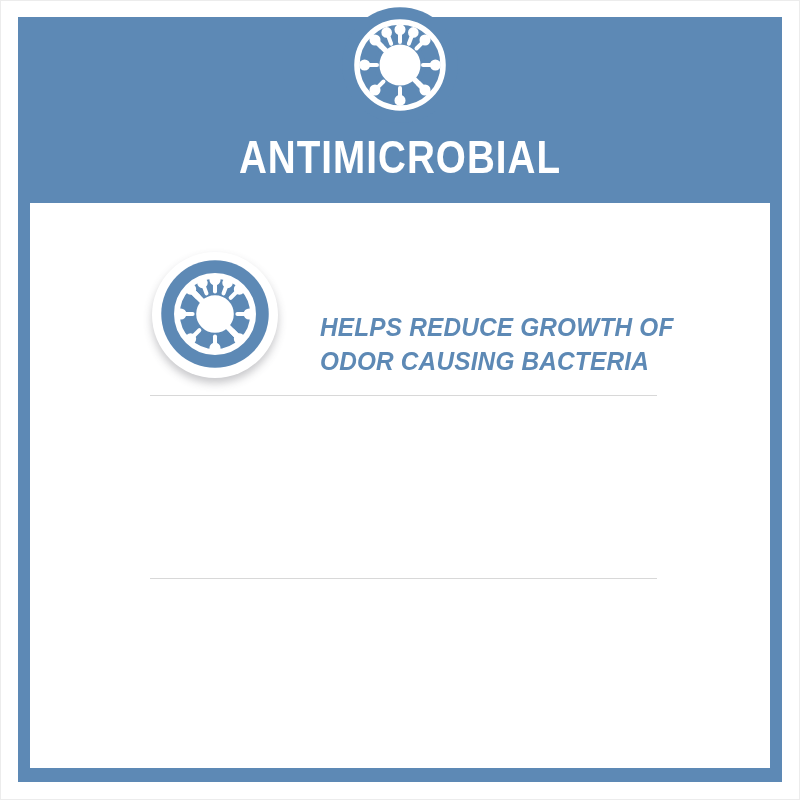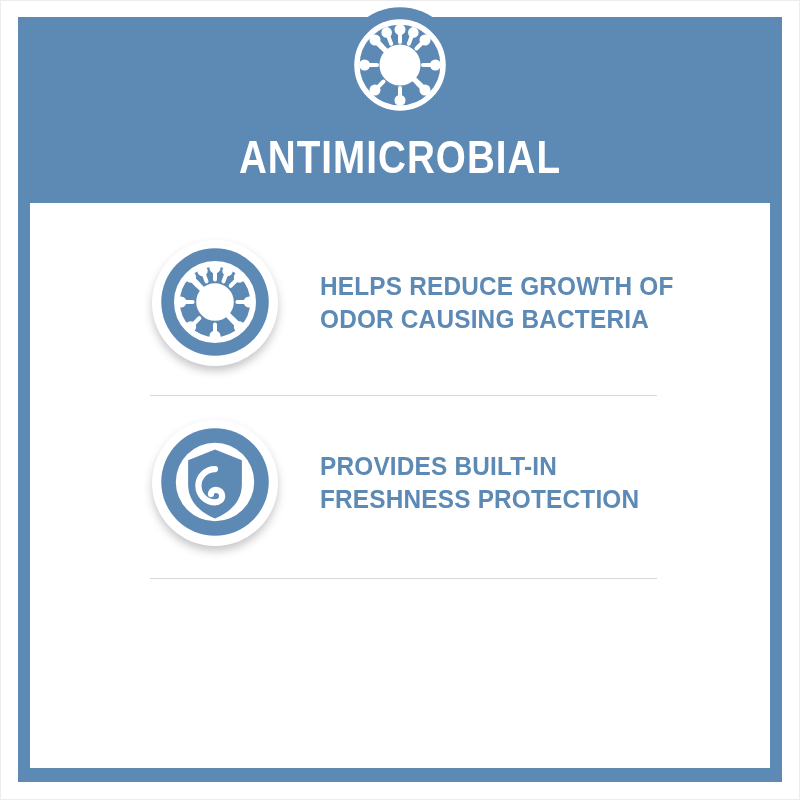--- a/index.html
+++ b/index.html
@@ -100,21 +100,22 @@
     width: 100%;
     height: 100%;
   }
 
   .feature-row {
     position: absolute;
     left: 0;
     width: 100%;
     height: 150px;
     display: flex;
-    align-items: center;
+    align-items: flex-end;
+    font-style: italic;
   }
   .feature-row.r1 { top: 25px; }
   .feature-row.r2 { top: 205px; }
   .feature-row.r3 { top: 388px; }
 
   .icon-wrap {
     position: relative;
     margin-left: 122px;
     width: 126px;
     height: 126px;
@@ -216,33 +217,20 @@
               <line x1="27.5" y1="27.5" x2="72.5" y2="72.5"></line>
             </g>
           </svg>
         </div>
         <div class="feature-text">HELPS REDUCE GROWTH OF
 ODOR CAUSING BACTERIA</div>
       </div>
 
       <div class="divider d1"></div>
 
-      <div class="feature-row r2">
-        <div class="icon-wrap">
-          <div class="icon-disc"></div>
-          <svg class="icon-svg" viewBox="0 0 100 100">
-            <circle cx="50" cy="50" r="48" fill="#5d89b5"></circle>
-            <circle cx="50" cy="50" r="35" fill="#ffffff"></circle>
-            <path d="M50 21 L74 30.5 L74 52 C74 68 62.5 77.5 50 82.5 C37.5 77.5 26 68 26 52 L26 30.5 Z" fill="#5d89b5"></path>
-            <path d="M50 38.5 c-8.2 0 -14.8 6.6 -14.8 14.8 c0 8.2 6.6 14.8 14.8 14.8 c3.6 0 6.4 -2.4 6.4 -5.7 c0 -3.2 -2.6 -5.4 -5.6 -5.4 c-2.6 0 -4.4 1.7 -4.4 3.8" fill="none" stroke="#ffffff" stroke-width="5.6" stroke-linecap="round"></path>
-          </svg>
-        </div>
-        <div class="feature-text">PROVIDES BUILT-IN
-FRESHNESS PROTECTION</div>
-      </div>
 
       <div class="divider d2"></div>
 
 
     </div>
   </div>
 
   <div class="header">
     <svg class="header-icon" viewBox="0 0 100 100">
       <circle cx="50" cy="50" r="49" fill="#5d89b5"></circle>

